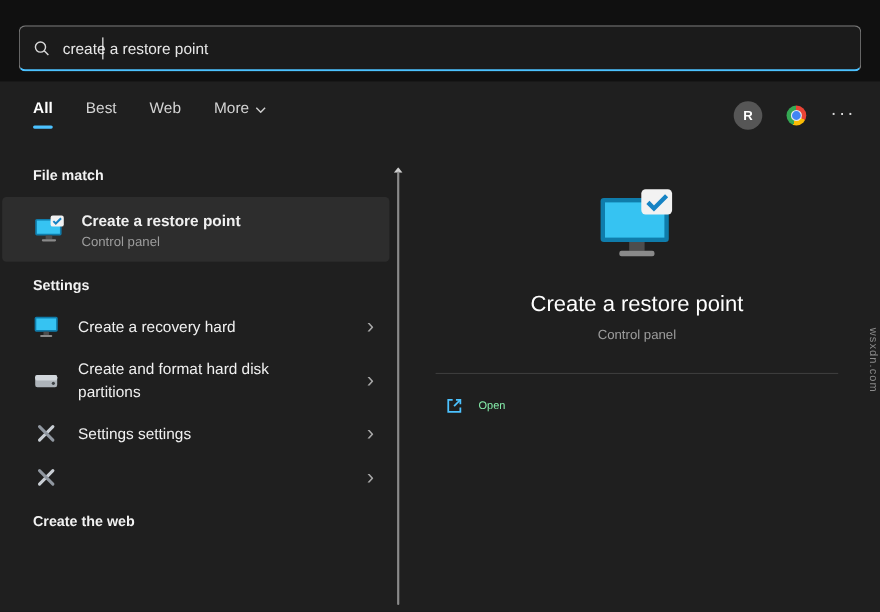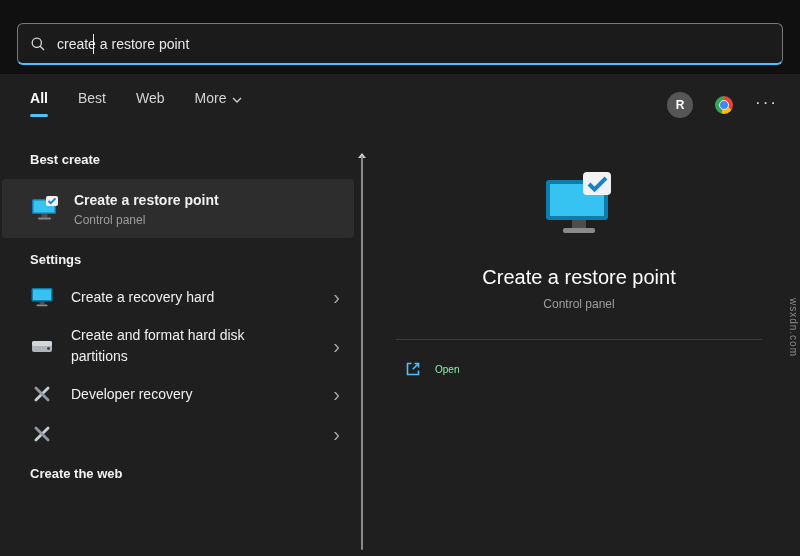--- a/index.html
+++ b/index.html
@@ -153,21 +153,21 @@
 
     <div class="header-icons">
       <div class="avatar">R</div>
       <div class="browser-icon"></div>
       <div class="ellipsis">···</div>
     </div>
   </div>
 
   <div class="left-panel">
 
-    <div class="section-header">Best create</div>
+    <div class="section-header">File match</div>
 
     <div class="result-row best">
       <span class="r-icon30">
         <svg viewBox="0 0 30 30" width="30" height="30">
             <rect x="2" y="5" width="24" height="15" rx="1.5" fill="#0f7cab"></rect>
             <rect x="3.5" y="6.5" width="21" height="12" fill="#36c3f2"></rect>
             <rect x="11.5" y="20" width="6" height="3.5" fill="#4d4d4d"></rect>
             <rect x="8" y="23.5" width="13" height="2" rx="1" fill="#8a8a8a"></rect>
             <rect x="16" y="2" width="12" height="10" rx="2" fill="#f2f2f2"></rect>
             <path d="M18.5 7 l2.2 2.2 l4.8 -4.8" stroke="#1583c4" stroke-width="1.8" fill="none"></path>
@@ -211,21 +211,21 @@
     </div>
 
     <div class="result-row">
       <span class="r-icon24">
         <svg viewBox="0 0 24 24" width="24" height="24">
             <rect x="10.6" y="2" width="2.8" height="20" rx="1.4" fill="#c9ced4" transform="rotate(45 12 12)"></rect>
             <rect x="10.6" y="2" width="2.8" height="20" rx="1.4" fill="#9097a0" transform="rotate(-45 12 12)"></rect>
           </svg>
       </span>
       <span class="r-text">
-          <span class="r-title">Developer recovery</span>
+          <span class="r-title">Settings settings</span>
         </span>
       <span class="chev">›</span>
     </div>
 
     <div class="result-row">
       <span class="r-icon24">
         <svg viewBox="0 0 24 24" width="24" height="24">
             <rect x="10.6" y="2" width="2.8" height="20" rx="1.4" fill="#c9ced4" transform="rotate(45 12 12)"></rect>
             <rect x="10.6" y="2" width="2.8" height="20" rx="1.4" fill="#9097a0" transform="rotate(-45 12 12)"></rect>
           </svg>

